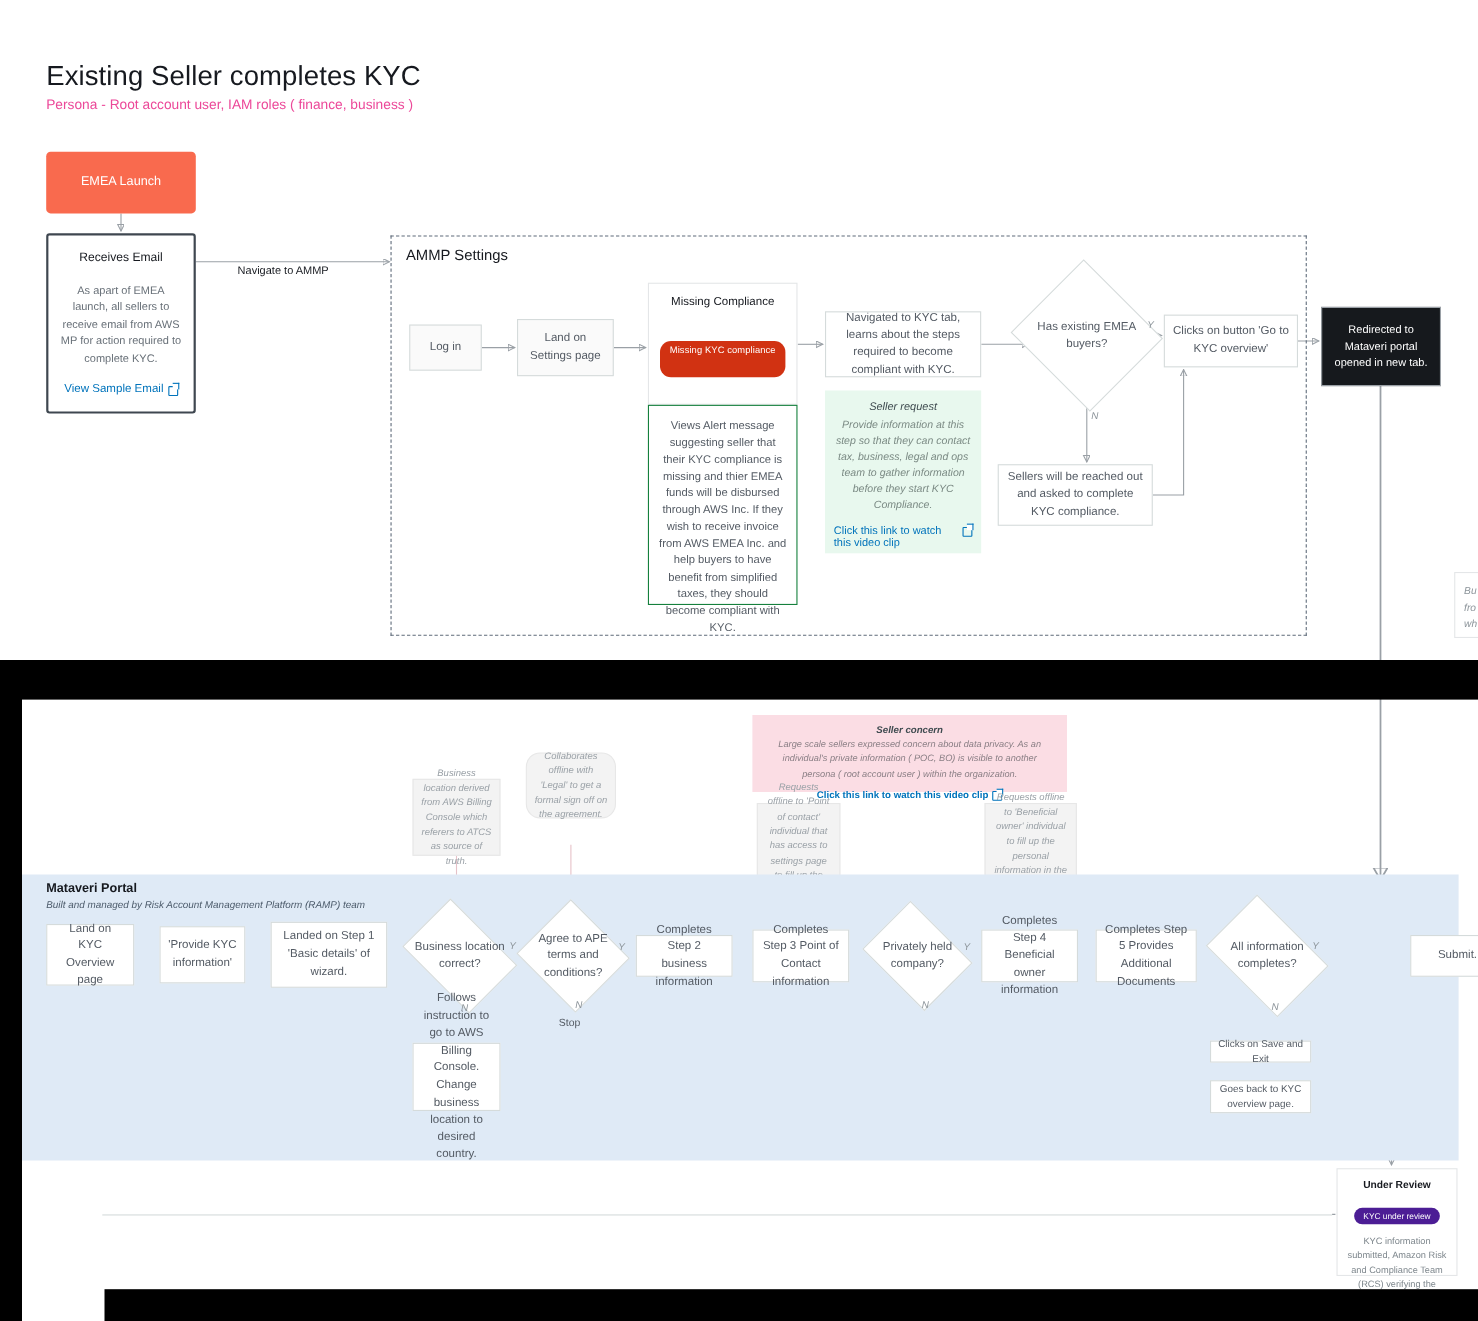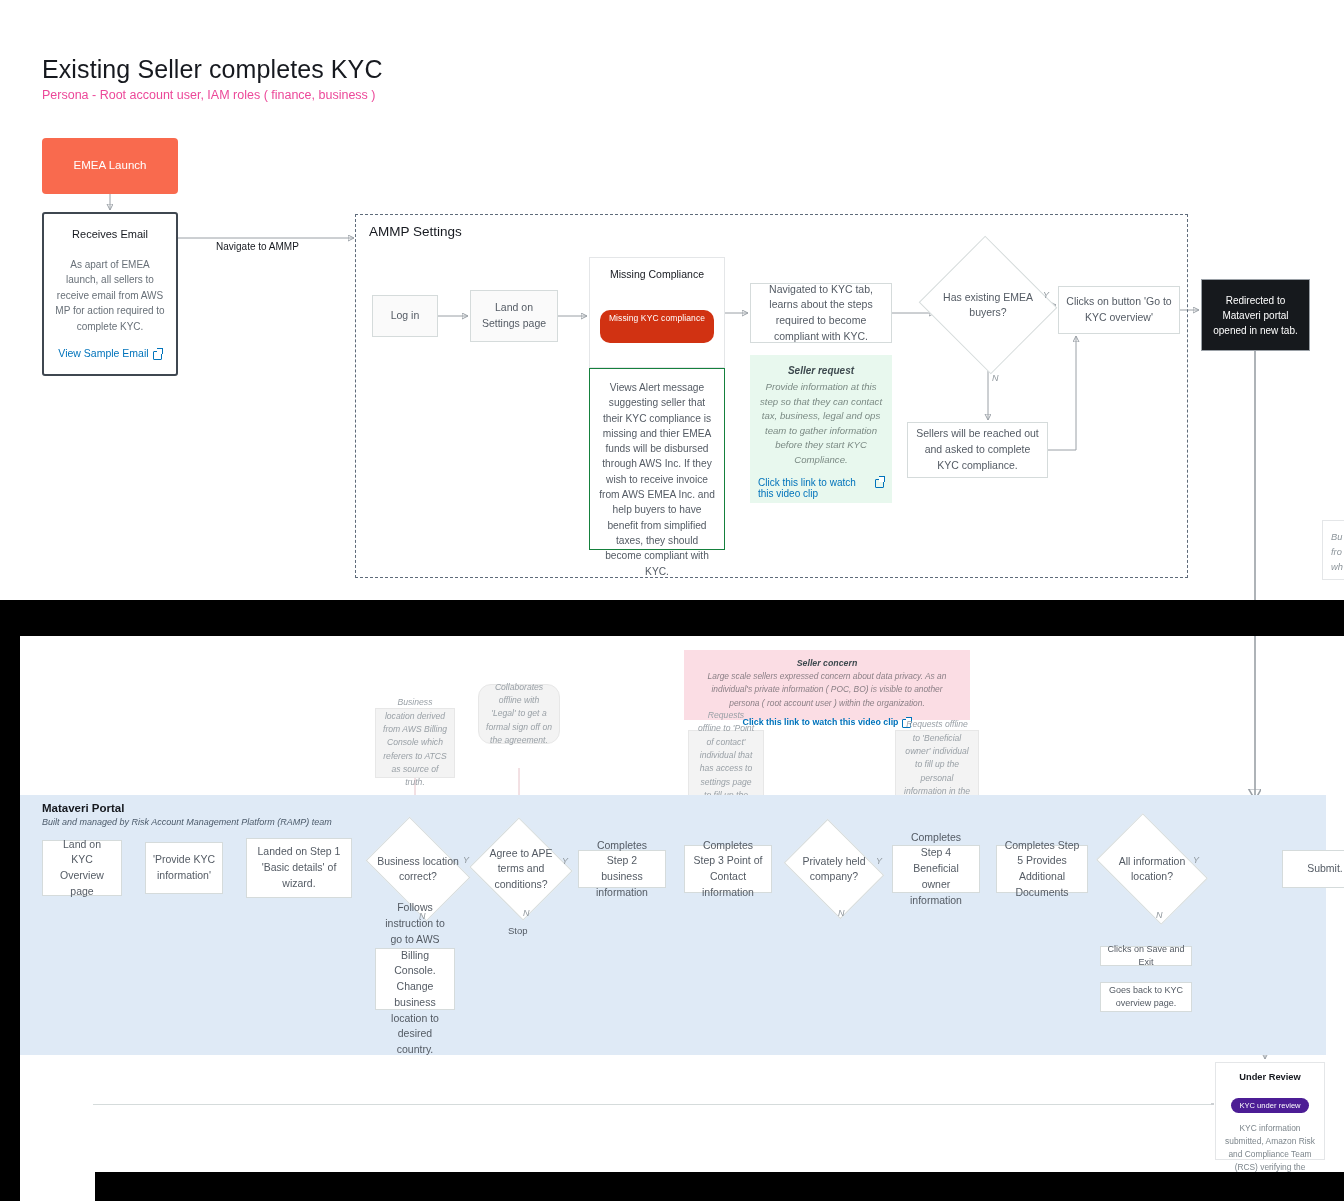--- a/index.html
+++ b/index.html
@@ -106,21 +106,21 @@
     font-size: 10.2px; line-height: 1.5; color: #545b64;
   }
 
   #node-kyc-tab { left: 750px; top: 283px; width: 142px; height: 60px; }
 
   #seller-request {
     position: absolute; left: 750px; top: 355px; width: 142px; height: 148px;
     background: #e8f8ee; border: none; padding: 10px 8px;
     display: flex; flex-direction: column; align-items: center; text-align: center;
   }
-  #seller-request .ttl { font-style: italic; font-weight: bold; font-size: 10px; color: #3e4a4f; margin-bottom: 4px; }
+  #seller-request .ttl { font-style: italic; font-weight: normal; font-size: 10px; color: #3e4a4f; margin-bottom: 4px; }
   #seller-request .bdy { font-style: italic; font-size: 9.6px; line-height: 1.52; color: #7b8a84; }
   #seller-request .link { margin-top: 10px; font-size: 10px; text-align: left; align-items: flex-start; }
 
   
   .diamond {
     position: absolute; display: flex; align-items: center; justify-content: center;
   }
   .diamond .dshape {
     position: absolute; inset: 0;
     background: #fff; border: 1px solid #d5dbdb;
@@ -408,21 +408,21 @@
     <div class="dlabel">Privately held company?</div>
   </div>
   <div class="ylabel" style="left:876px; top:856px;">Y</div>
   <div class="nlabel" style="left:838px; top:908px;">N</div>
 
   <div class="node" id="node-step4">Completes Step 4 Beneficial owner information</div>
   <div class="node" id="node-step5">Completes Step 5 Provides Additional Documents</div>
 
   <div class="diamond" id="diamond-all-info">
     <div class="dshape"></div>
-    <div class="dlabel">All information location?</div>
+    <div class="dlabel">All information completes?</div>
   </div>
   <div class="ylabel" style="left:1193px; top:855px;">Y</div>
   <div class="nlabel" style="left:1156px; top:910px;">N</div>
 
   <div class="node" id="node-submit">Submit.</div>
   <div class="node" id="node-save-exit" style="font-size:9px">Clicks on Save and Exit</div>
   <div class="node" id="node-goes-back" style="font-size:9px">Goes back to KYC overview page.</div>
 
   <div id="bottom-divider"></div>
 

